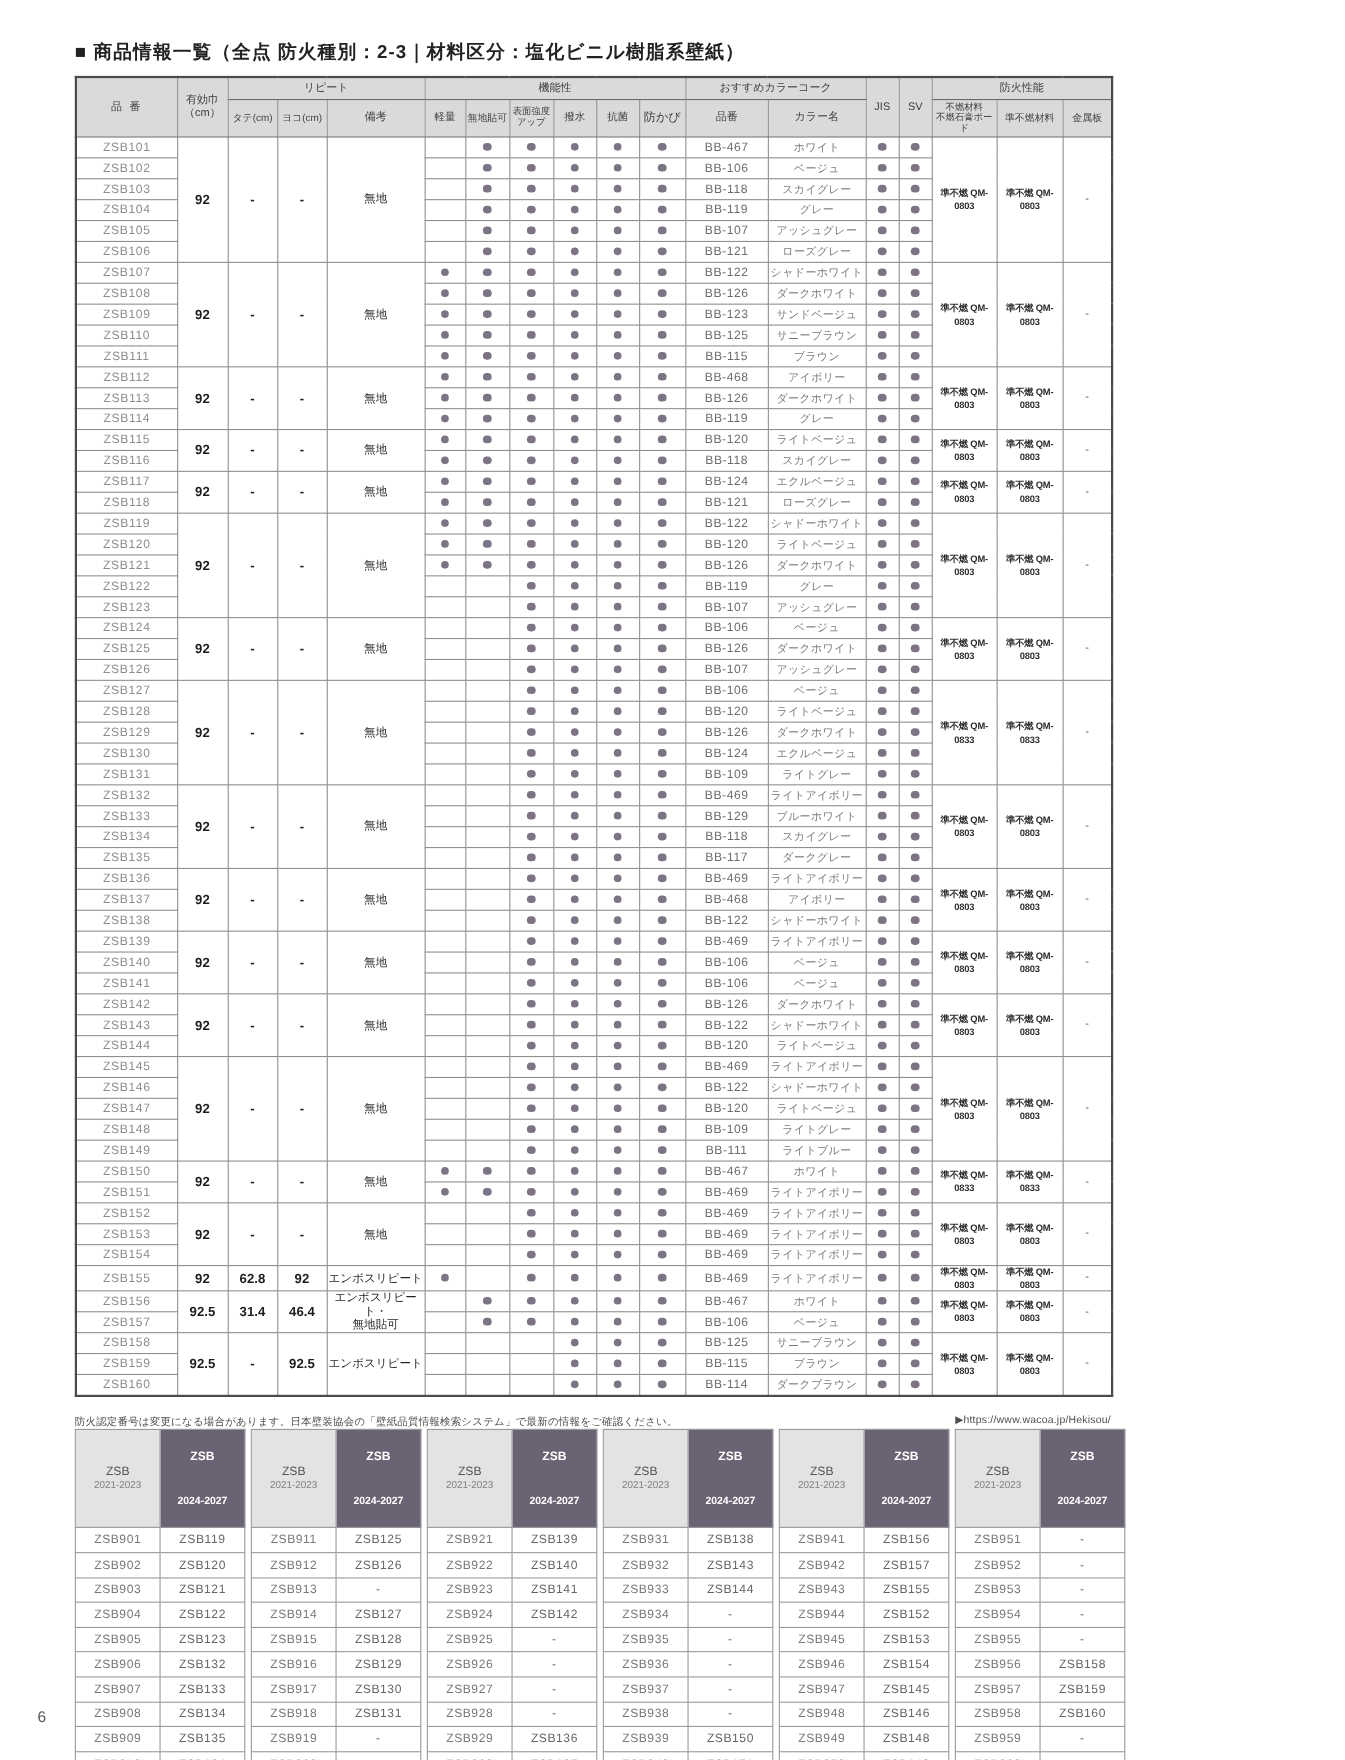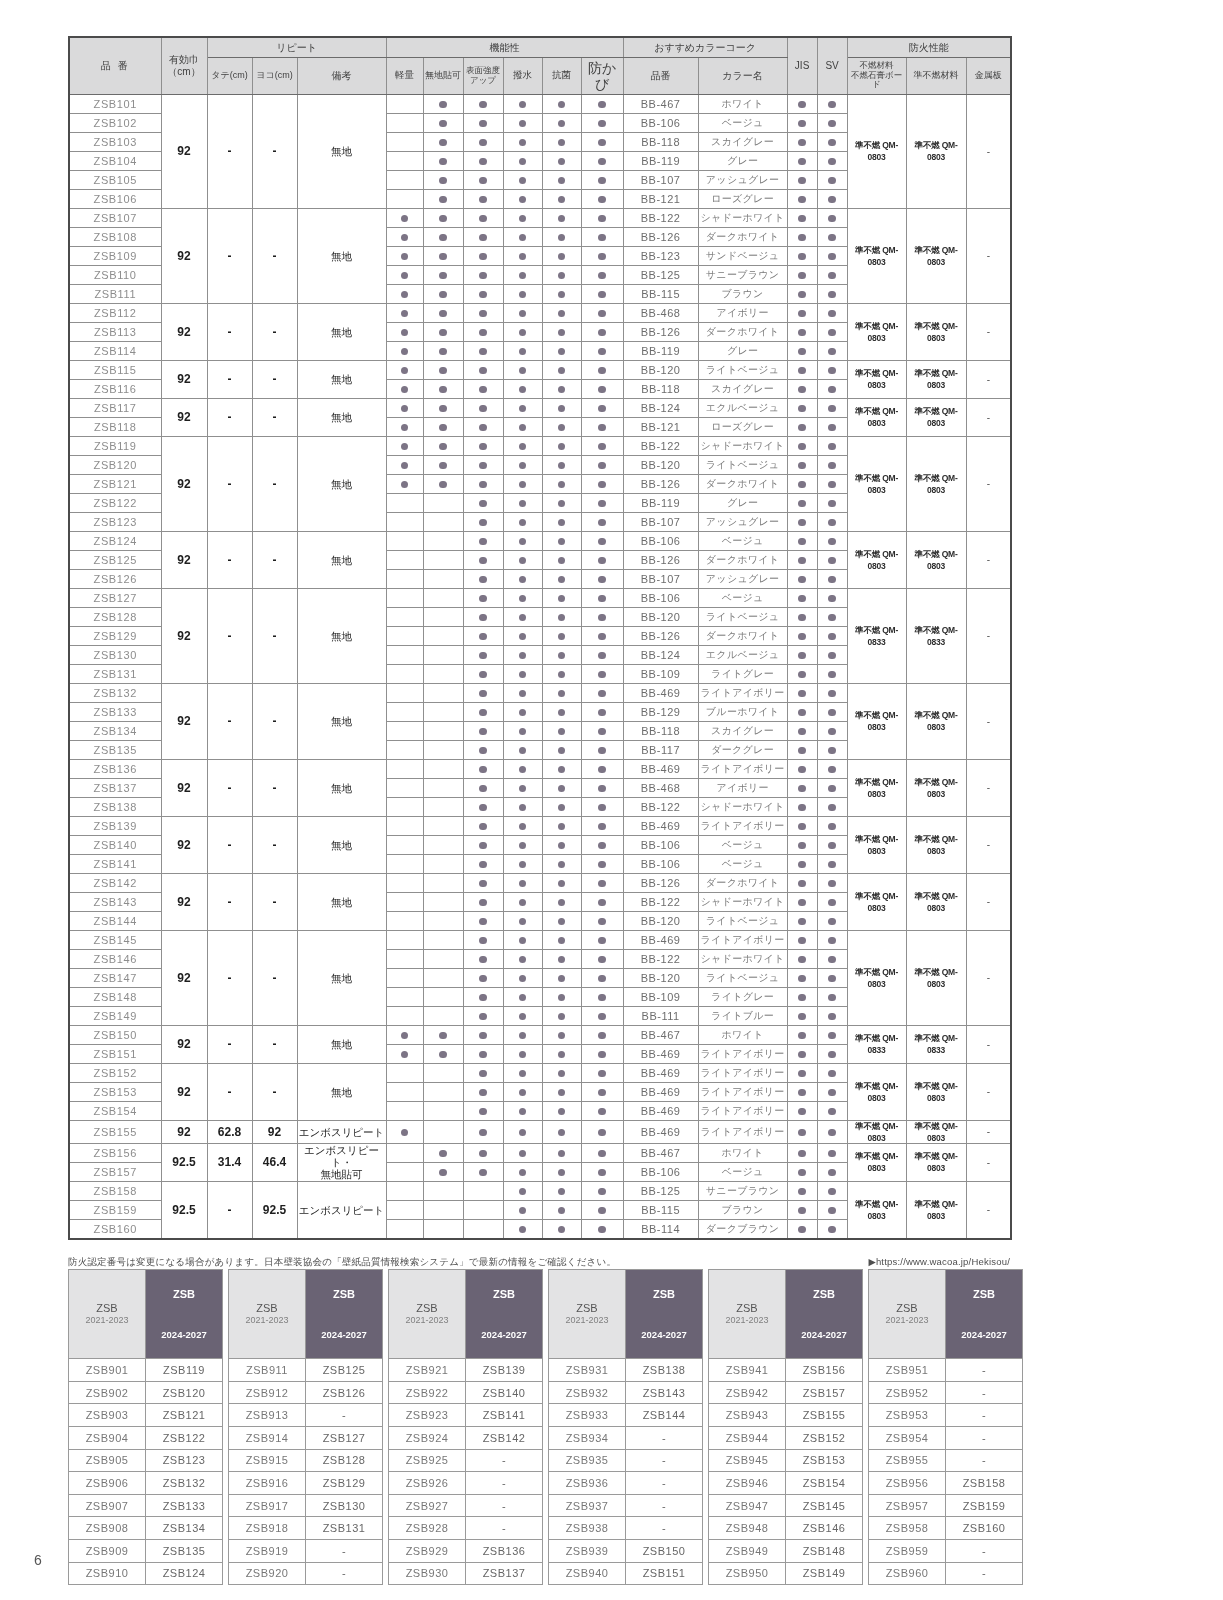--- a/index.html
+++ b/index.html
@@ -55,20 +55,21 @@
   table.comp td { height:22.6px; font-size:11px; color:#777; letter-spacing:0.5px; border-top:1px solid #b5b5b5; }
   table.comp td.newv { color:#666; }
 
   .page-num { position:absolute; left:34px; top:1552px; font-size:14px; color:#555; }
 </style>
 </head>
 <body>
 
 <div class="page">
 
+  <div class="doc-title">■ 商品情報一覧（全点 防火種別：2-3｜材料区分：塩化ビニル樹脂系壁紙）</div>
 
   <table class="main">
     <colgroup>
       <col style="width:92px">
         <col style="width:46px">
         <col style="width:45px">
         <col style="width:45px">
       <col style="width:89px">
         <col style="width:37px">
         <col style="width:40px">
@@ -99,21 +100,21 @@
       <tr class="h2">
         <th style="font-size:9px">タテ(cm)</th>
         <th style="font-size:9px">ヨコ(cm)</th>
         <th>備考</th>
         <th style="font-size:9.5px">軽量</th>
         <th style="font-size:9px">無地貼可</th>
         <th style="font-size:8.5px">表面強度
 アップ</th>
         <th style="font-size:9.5px">撥水</th>
         <th style="font-size:9.5px">抗菌</th>
-        <th style="font-size:14px">防かび</th>
+        <th style="font-size:11px">防かび</th>
         <th>品番</th>
         <th>カラー名</th>
         <th style="font-size:8.5px">不燃材料
 不燃石膏ボード</th>
         <th style="font-size:9px">準不燃材料</th>
         <th style="font-size:9px">金属板</th>
       </tr>
     </thead>
     <tbody>
         <tr class="gs">

